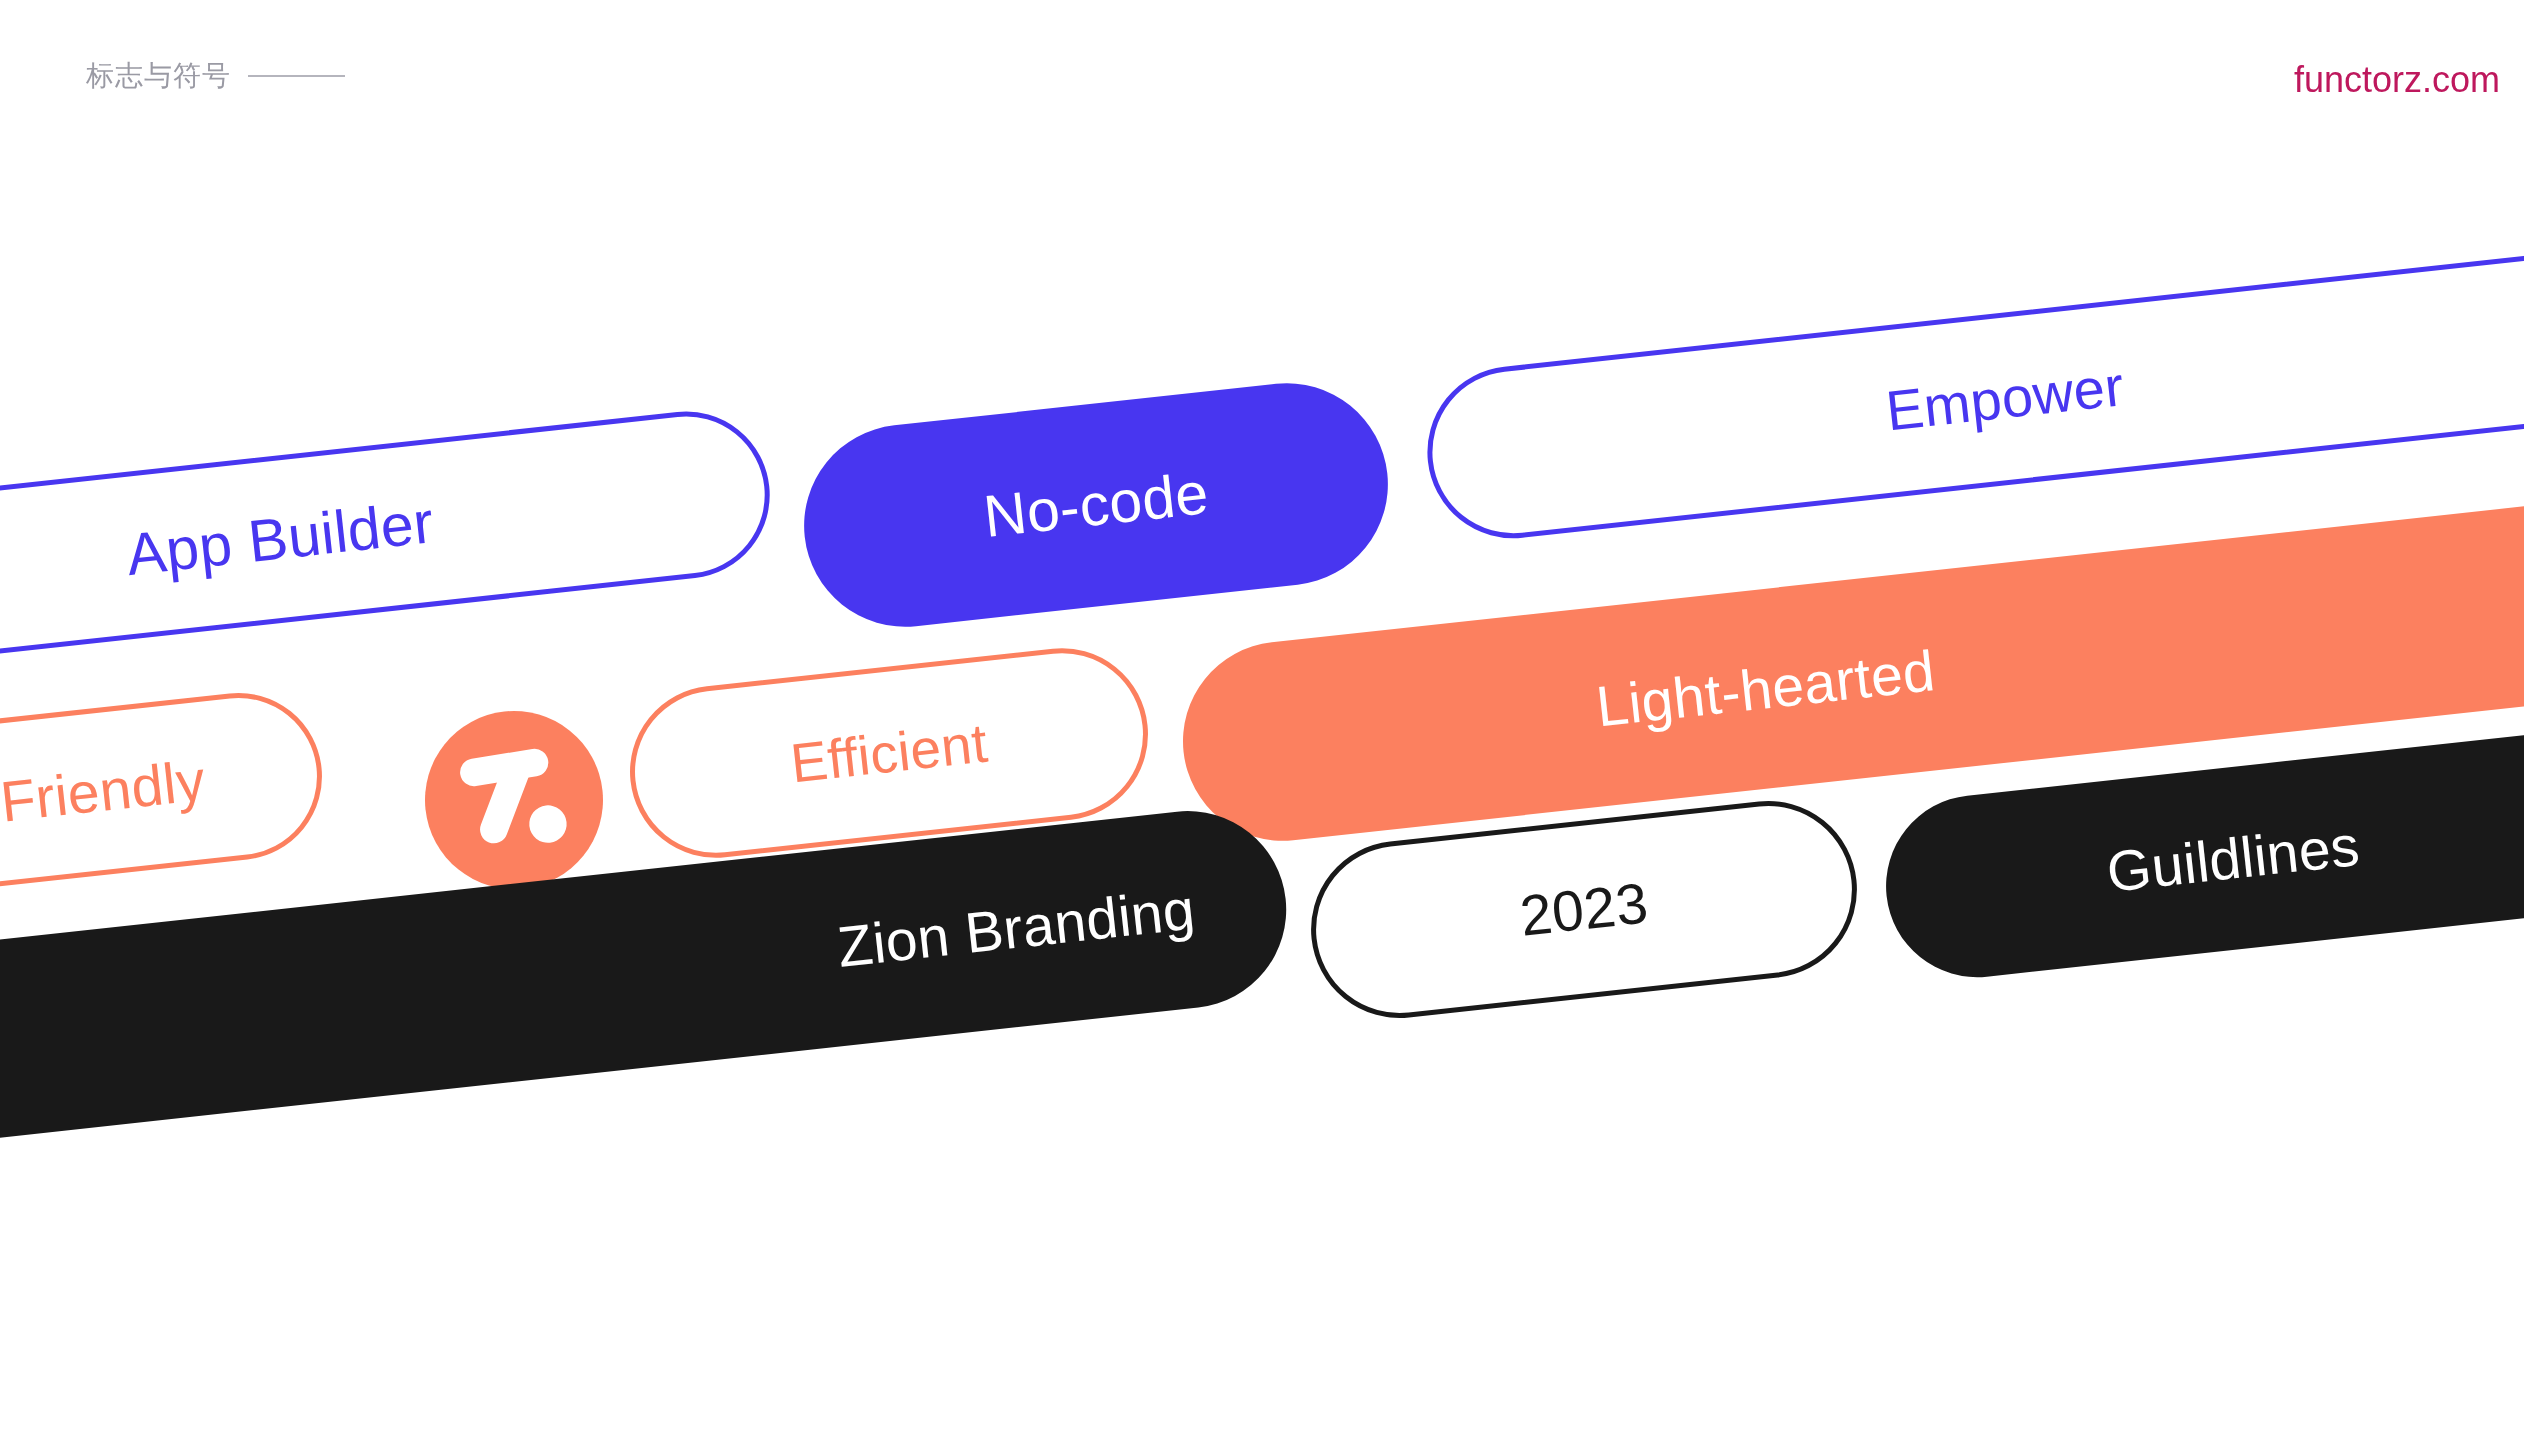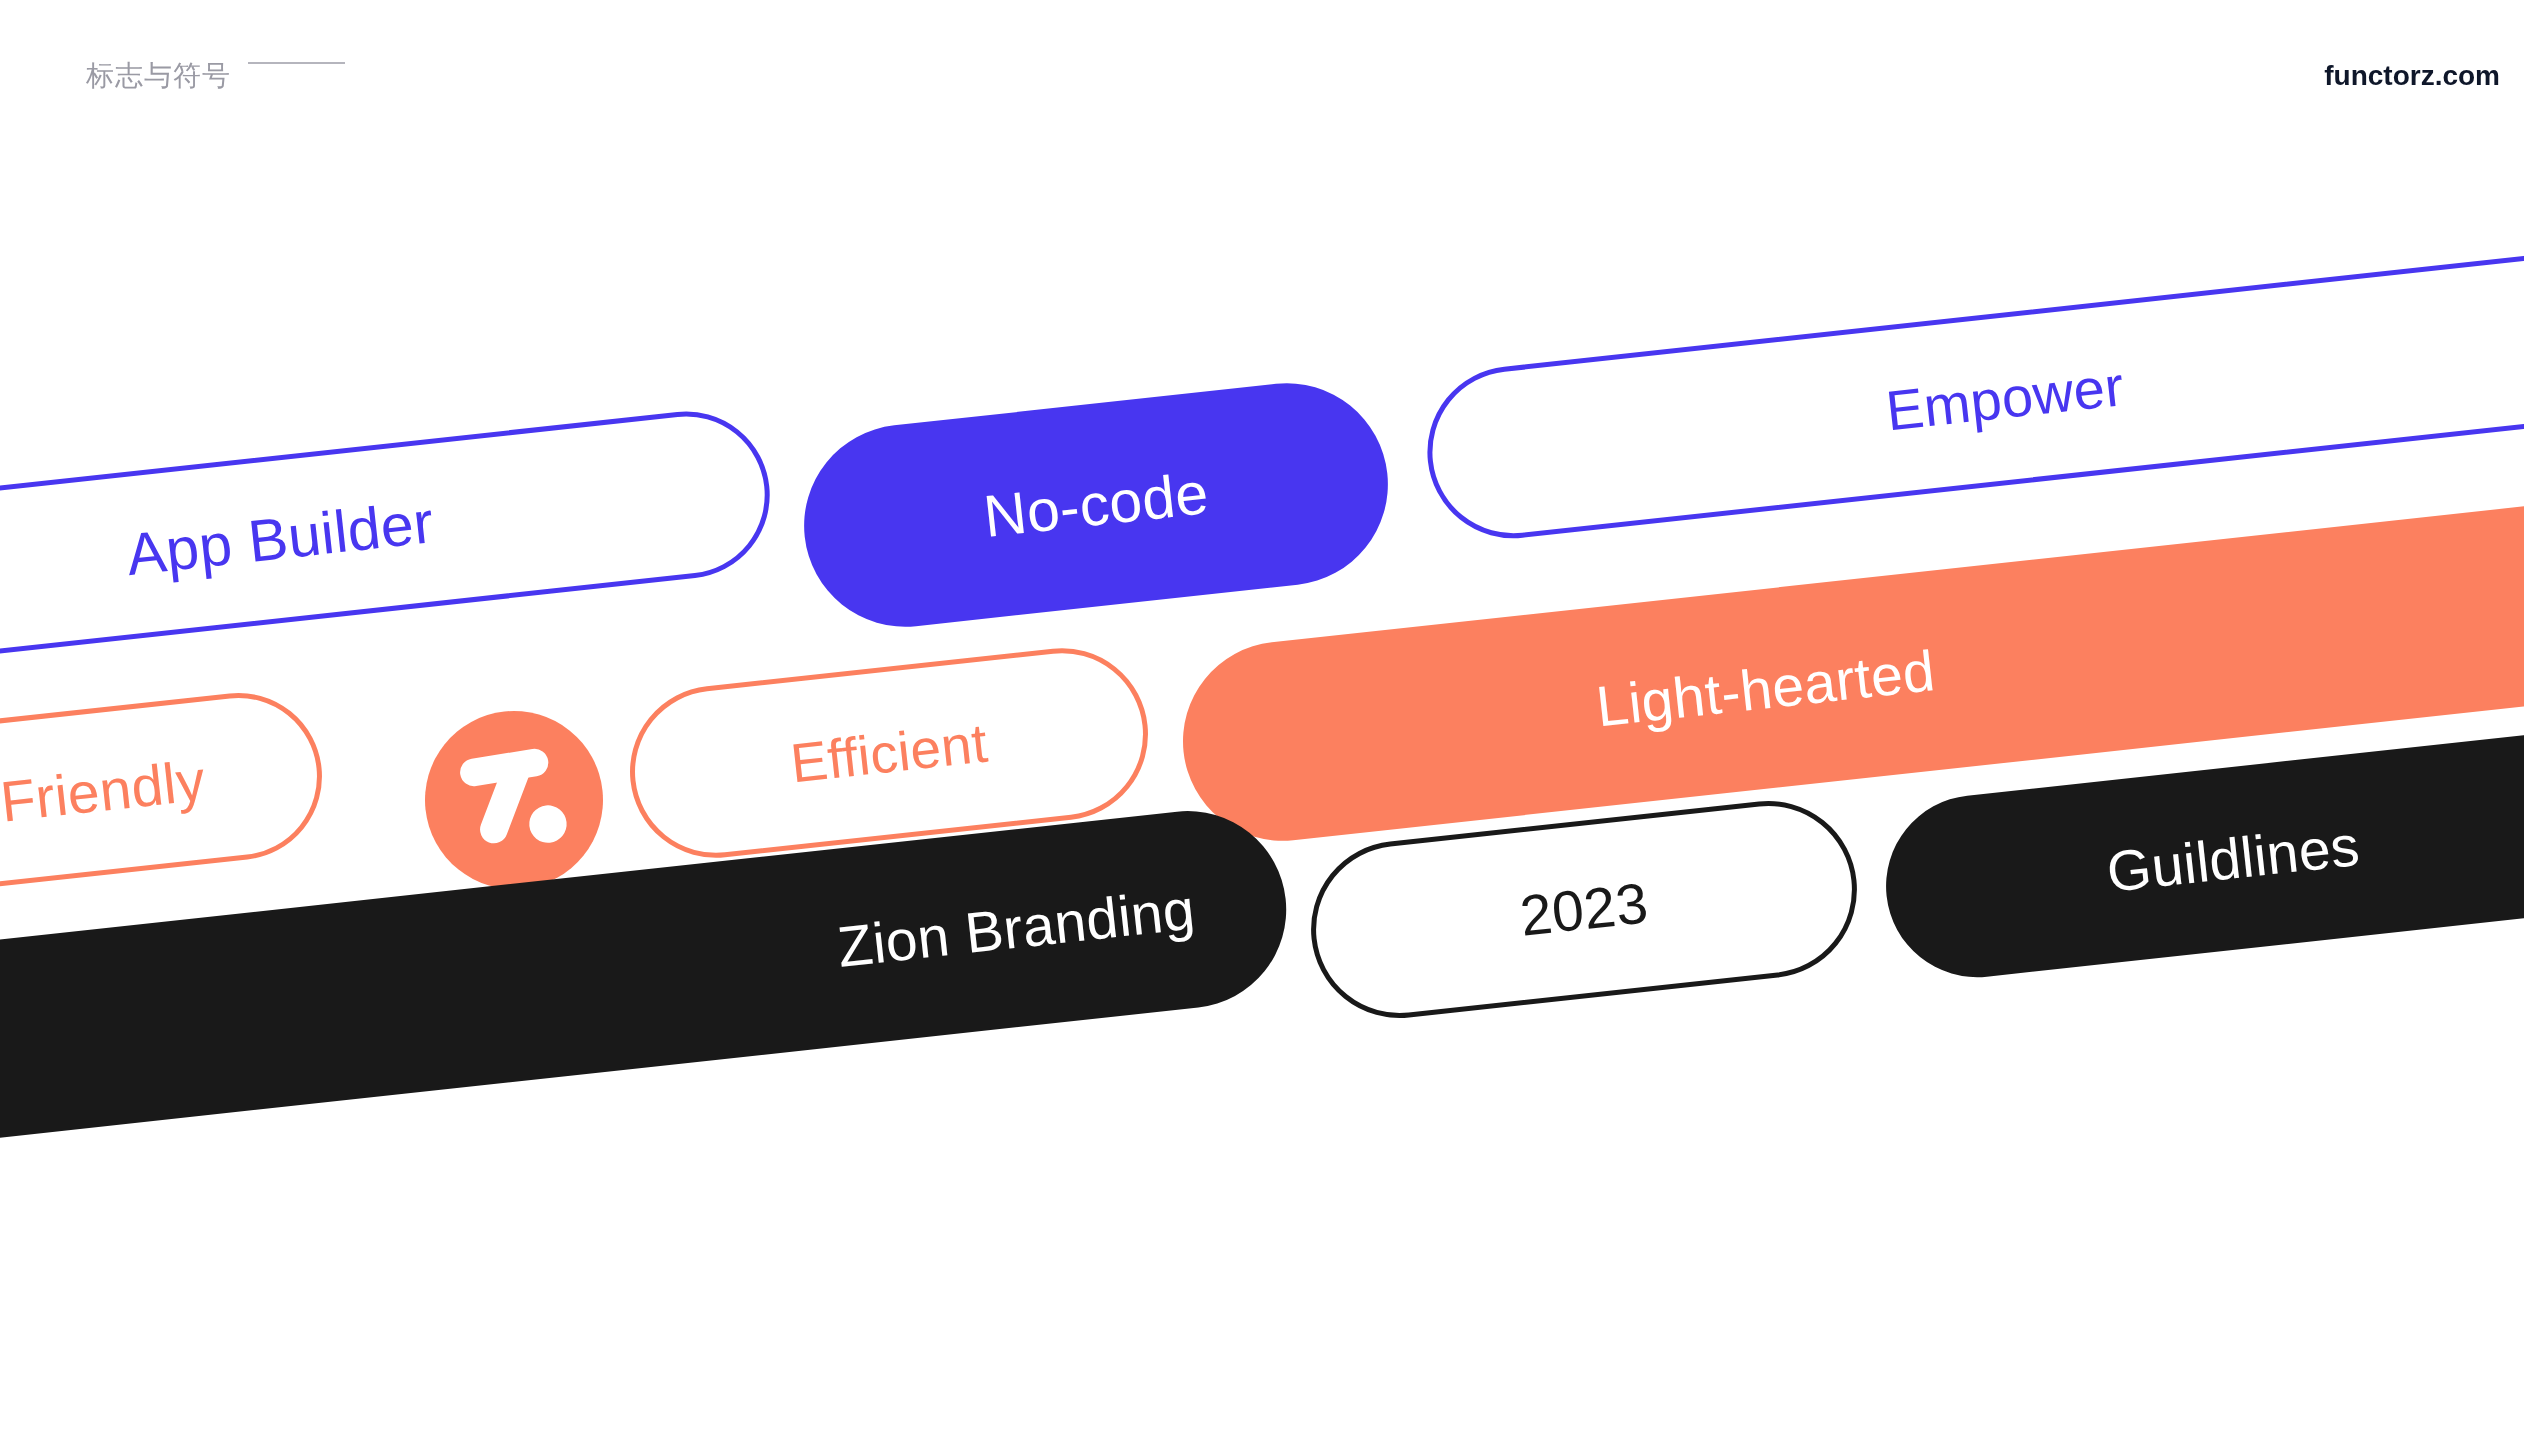--- a/index.html
+++ b/index.html
@@ -22,46 +22,46 @@
     left: 0;
     width: 2585px;
     height: 131px;
     pointer-events: none;
   }
   .header-left {
     position: absolute;
     left: 86px;
     top: 62px;
     display: flex;
-    align-items: flex-start;
+    align-items: center;
     gap: 17px;
   }
   .header-label {
     font-size: 28px;
     line-height: 1;
     color: #9a9aa4;
     letter-spacing: 1px;
     white-space: nowrap;
     font-weight: 400;
   }
   .header-rule {
     display: block;
     width: 97px;
     height: 2px;
     background: #b5b5bd;
   }
   .header-right {
     position: absolute;
     right: 85px;
     top: 62px;
-    font-size: 28px;
+    font-size: 36px;
     line-height: 1;
-    color: #0f172a;
+    color: #be185d;
     white-space: nowrap;
-    font-weight: 700;
+    font-weight: 400;
   }
 
   
   .stage {
     position: absolute;
     inset: 0;
     overflow: hidden;
   }
 
   .pill {

